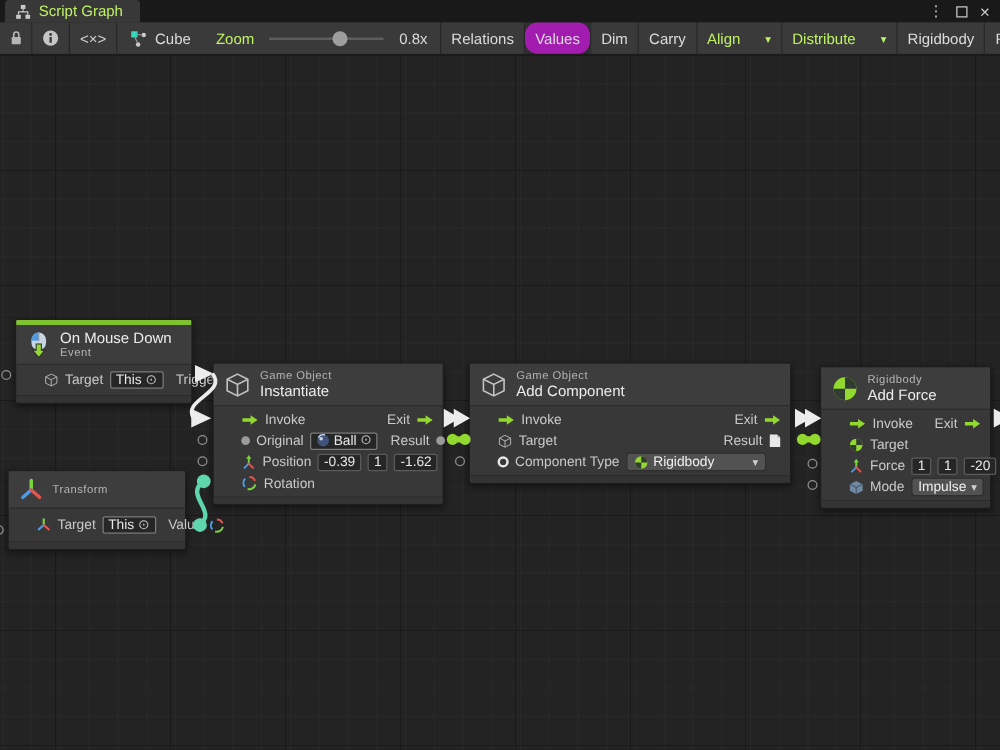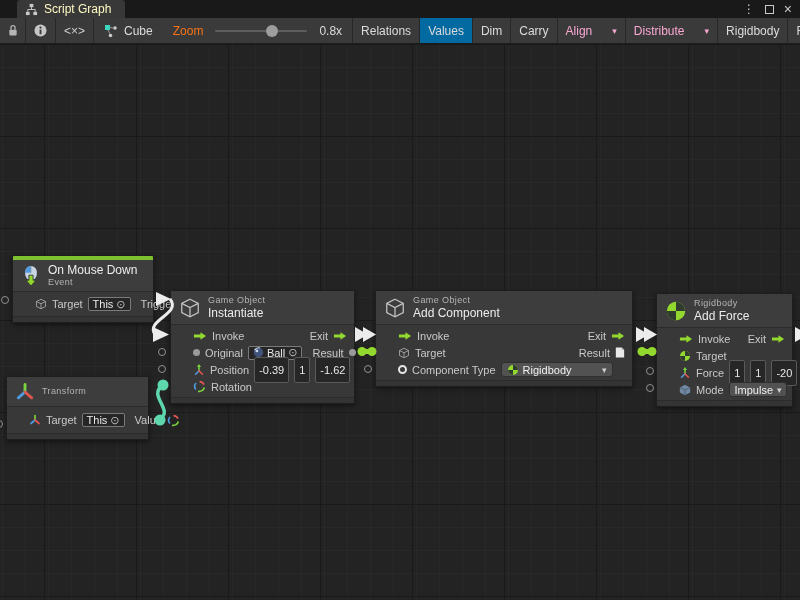--- a/index.html
+++ b/index.html
@@ -2,34 +2,34 @@
 <html><head>
 <meta charset="utf-8">
 <style>
   * { margin:0; padding:0; box-sizing:border-box; }
   html,body { width:800px; height:600px; overflow:hidden; background:#111; }
   body { font-family:"Liberation Sans", sans-serif; }
   #window { position:relative; width:800px; height:600px; background:#232323; overflow:hidden; }
 
   
   .titlebar { position:absolute; left:0; top:0; width:800px; height:18px; background:#191919; display:flex; align-items:stretch; }
-  .tab { display:flex; align-items:center; gap:6px; padding:0 14px 0 8px; margin-left:17px; background:#383838; color:#fef9c3; font-size:12px; border-radius:3px 3px 0 0; }
+  .tab { display:flex; align-items:center; gap:6px; padding:0 14px 0 8px; margin-left:4px; background:#383838; color:#bef264; font-size:12px; border-radius:3px 3px 0 0; }
   .win-controls { margin-left:auto; display:flex; align-items:center; gap:10px; padding-right:8px; color:#c9c9c9; font-size:12px; }
   .win-controls .wc { cursor:default; line-height:1; }
   .wc-max { width:9px; height:9px; border:1.5px solid #c9c9c9; display:inline-block; }
 
   
   .toolbar { position:absolute; left:0; top:18px; width:800px; height:26px; background:#2f2f2f; border-bottom:1px solid #1c1c1c; display:flex; align-items:stretch; font-size:12px; color:#dcdcdc; }
   .tbtn { display:flex; align-items:center; justify-content:center; gap:4px; padding:0 8px; background:#3a3a3a; border-right:1px solid #272727; white-space:nowrap; }
-  .tbtn.active { background:#0369a1; }
-  .tbtn.disabled { color:#f9a8d4;gap:20px; }
+  .tbtn.active { background:#a21caf;border-radius:10px; }
+  .tbtn.disabled { color:#bef264;gap:20px; }
   .tb-gap { width:32px; background:transparent; }
   .tb-mid { display:flex; align-items:center; gap:6px; padding:0 10px; background:#3a3a3a; border-right:1px solid #272727; }
   .tb-right { display:flex; margin-left:auto; }
-  .zoom-label { margin-left:14px; color:#f97316; }
+  .zoom-label { margin-left:14px; color:#bef264; }
   .slider { position:relative; width:92px; height:2px; background:#5d5d5d; border-radius:1px; margin:0 6px; }
   .slider .knob { position:absolute; top:-5px; left:50%; width:12px; height:12px; border-radius:50%; background:#9e9e9e; }
   .caret { font-size:9px; color:inherit; }
 
   
   .canvas { position:absolute; left:0; top:44px; width:800px; height:568px; overflow:hidden;
     background-color:#232323;
     background-image:
       linear-gradient(#1a1a1a 1px, transparent 1px),
       linear-gradient(90deg, #1a1a1a 1px, transparent 1px),
@@ -46,21 +46,21 @@
   .node-header { display:flex; align-items:center; gap:7px; padding:4px 8px; background:#3d3d3d; border-bottom:1px solid #2b2b2b; min-height:30px; }
   .htext { display:flex; flex-direction:column; line-height:1.2; }
   .cat { font-size:9px; color:#b4b4b4; letter-spacing:0.4px; }
   .ttl { font-size:12px; color:#ececec; }
   .rows { padding:2px 0;margin-left:15px; }
   .row { height:17px; display:flex; align-items:center; gap:5px; padding:0 7px; font-size:11px; color:#c9c9c9; white-space:nowrap; }
   .row .sp { flex:1; }
   .footer { height:6px; background:#343434; border-top:1px solid #2b2b2b; border-radius:0 0 2px 2px; }
   .chip { display:inline-flex; align-items:center; gap:3px; background:#262626; border:1px solid #7a7a7a; border-radius:2px; padding:0 4px; height:14px; font-size:11px; color:#e8e8e8; }
   .picker { color:#bdbdbd; font-size:11px; line-height:1; }
-  .field { display:inline-flex; align-items:center; background:#262626; border:1px solid #5a5a5a; border-radius:2px; padding:12px 4px; height:14px; font-size:11px; color:#e8e8e8; }
+  .field { display:inline-flex; align-items:center; background:#262626; border:1px solid #5a5a5a; border-radius:2px; padding:0 4px; height:14px; font-size:11px; color:#e8e8e8; }
   .dropdown { display:inline-flex; align-items:center; gap:4px; background:#525252; border:1px solid #2e2e2e; border-radius:3px; padding:0 5px; height:15px; font-size:11px; color:#f0f0f0; }
   .dropdown .caret { margin-left:auto; font-size:9px; color:#cfcfcf; }
   .dot { width:7px; height:7px; border-radius:50%; background:#9a9a9a; display:inline-block; flex:none; }
   .oport { width:9px; height:9px; border-radius:50%; border:2px solid #e6e6e6; display:inline-block; flex:none; }
   .port-circle { position:absolute; width:8px; height:8px; border-radius:50%; border:1.5px solid #8f8f8f; background:transparent; }
   .nicon, .ricon { display:inline-flex; flex:none; align-items:center; }
   .overlay { position:absolute; left:0; top:0; width:800px; height:556px; pointer-events:none; }
 </style>
 </head>
 <body>

